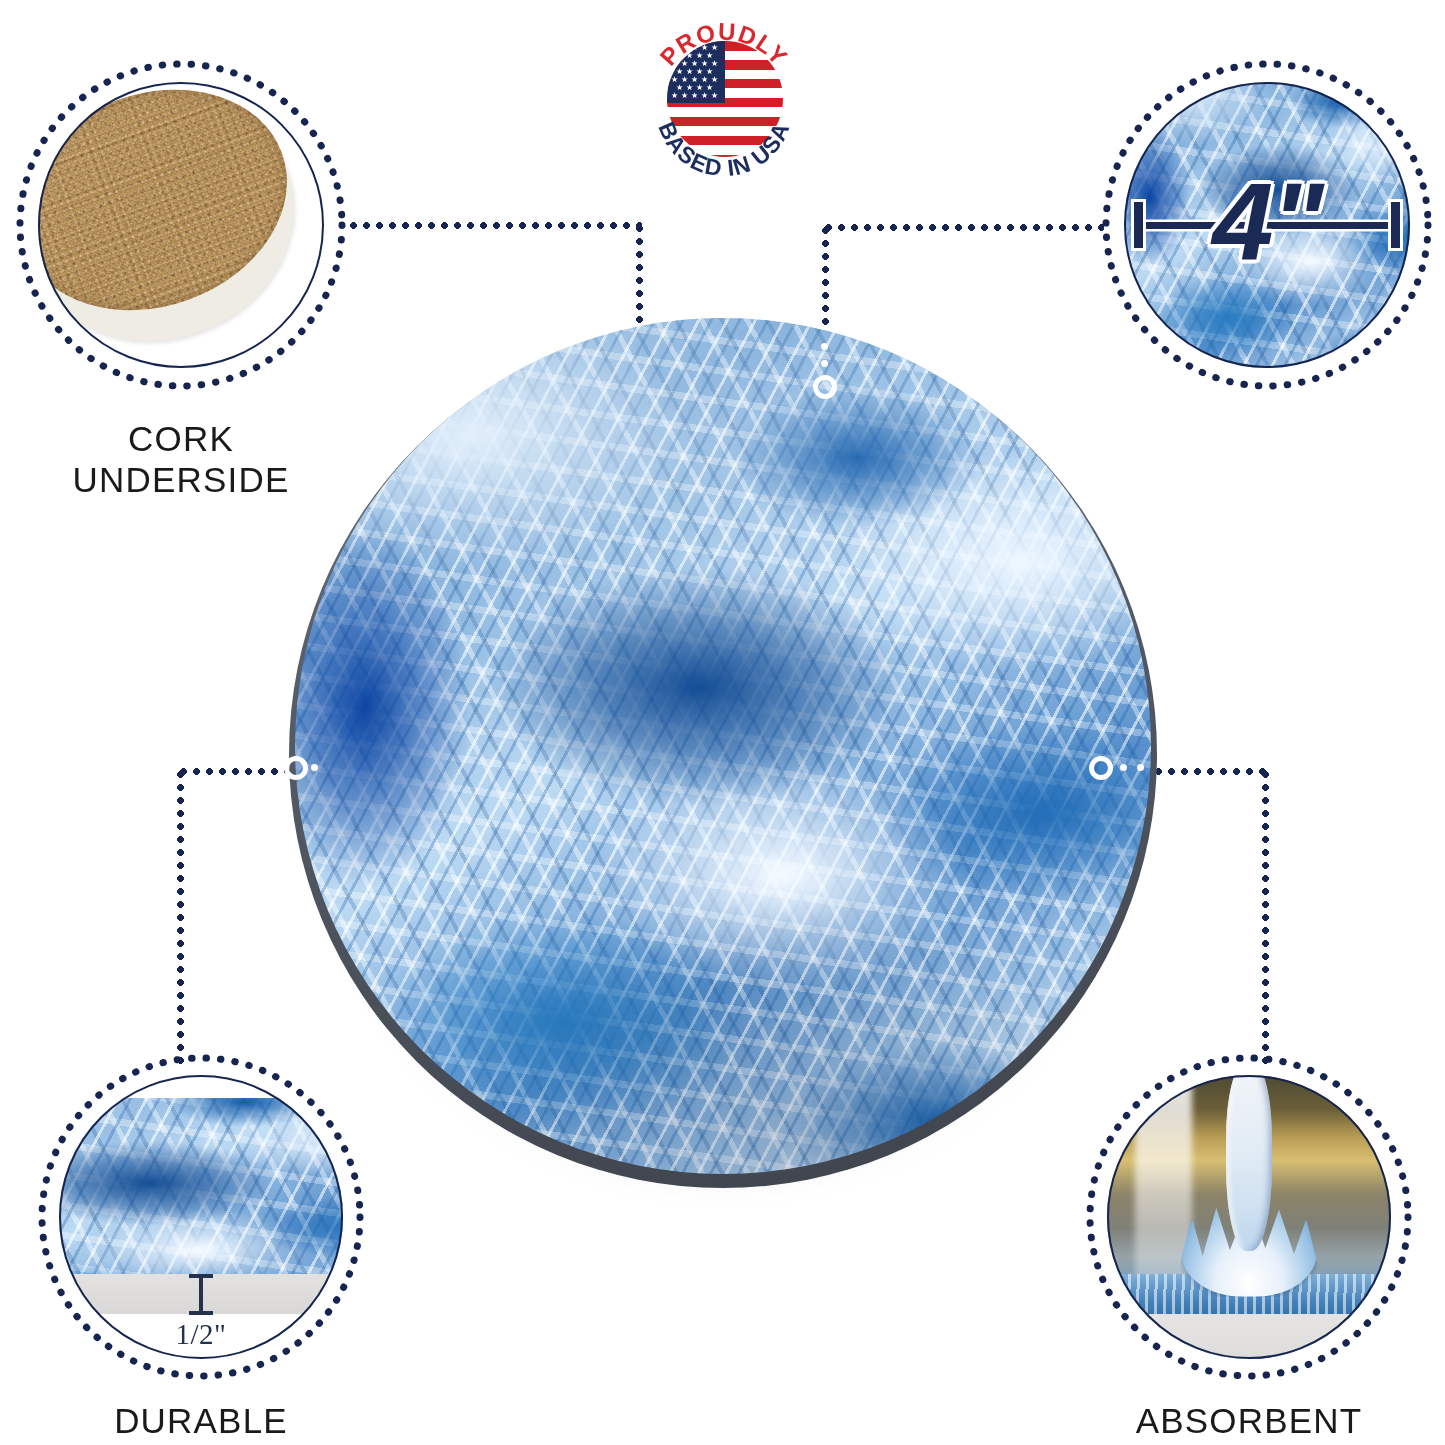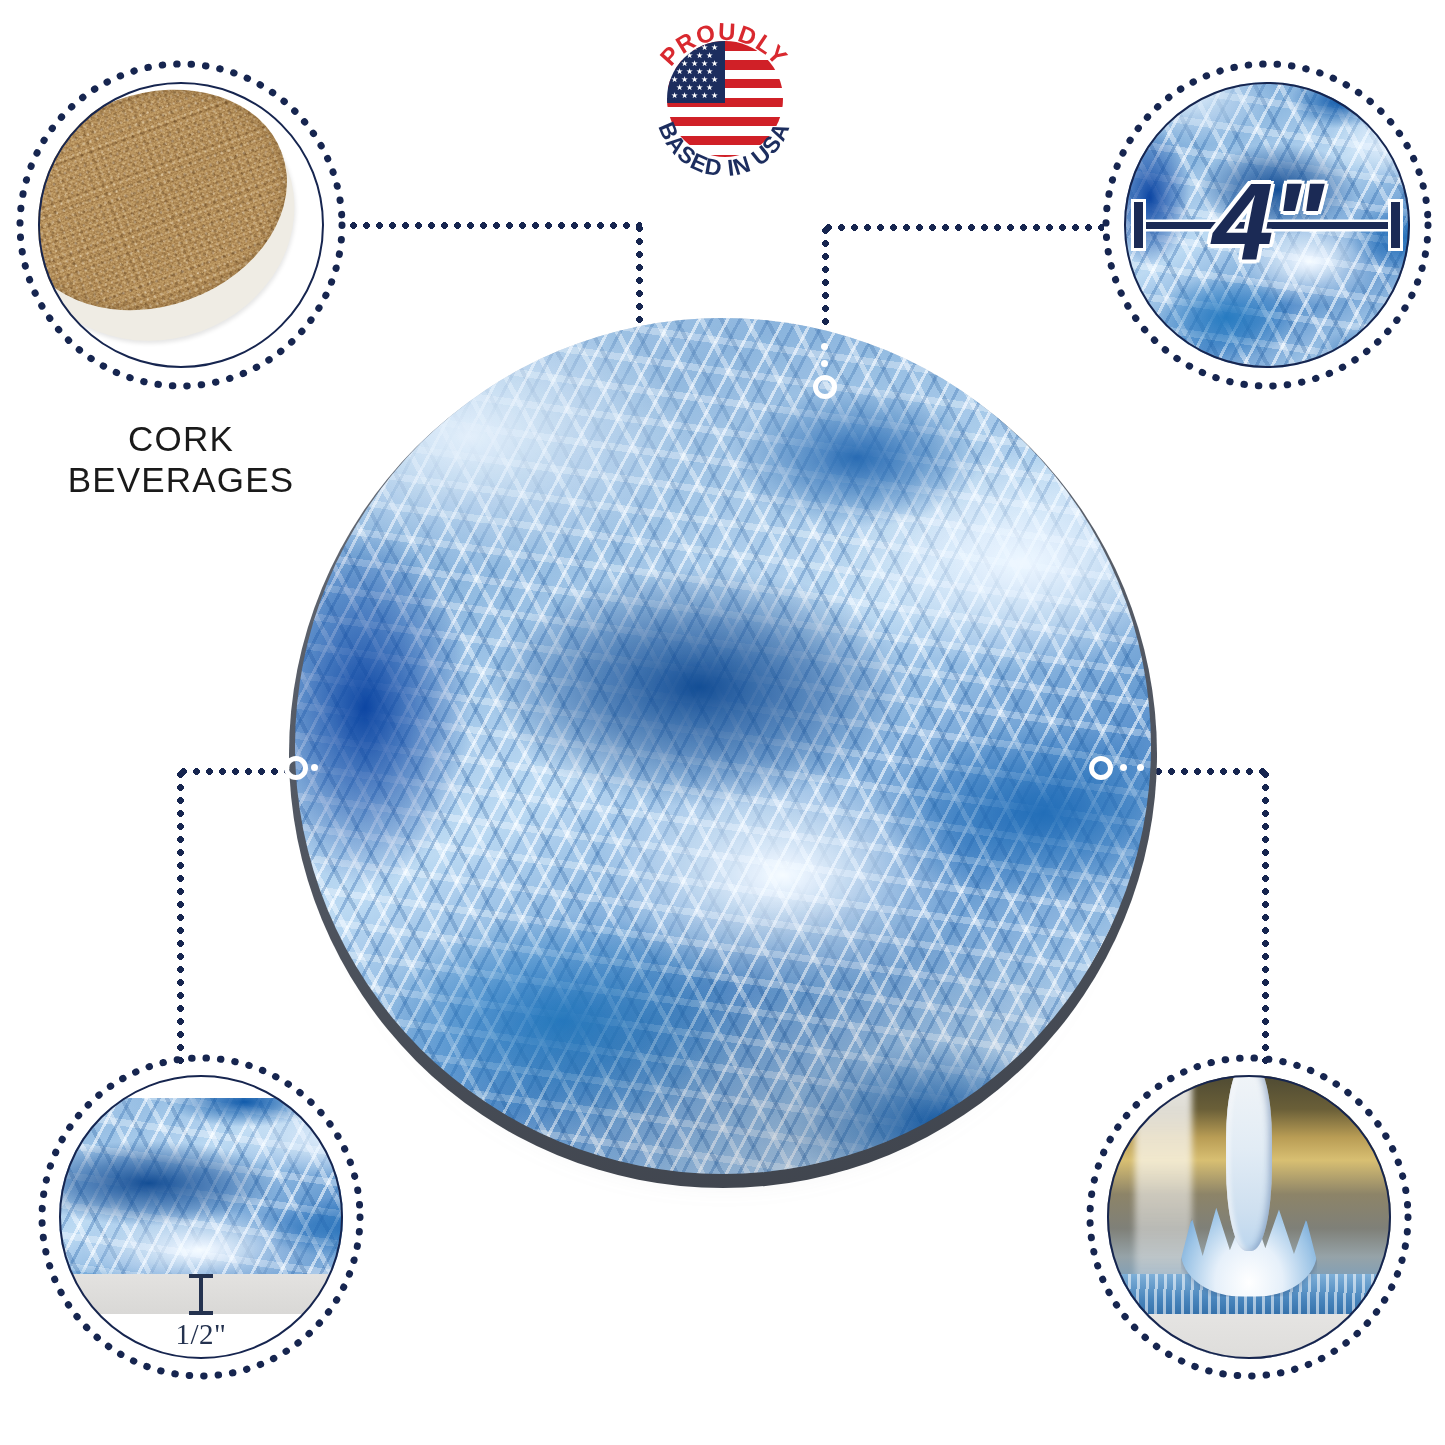--- a/index.html
+++ b/index.html
@@ -456,21 +456,21 @@
     </svg>
     <div class="circle-clip" style="left:24px; top:24px; width:286px; height:286px;">
       <div id="cork-side"></div>
       <div id="cork-disc">
         <div id="cork-top"></div>
       </div>
     </div>
     <div class="circle-outline" style="left:24px; top:24px; width:286px; height:286px;"></div>
   </div>
   <div class="feat-label" style="left:14px; top:418px; width:334px;">CORK
-BEVERAGES</div>
+UNDERSIDE</div>
 
   <div class="feature" style="left:1100px; top:58px; width:334px; height:334px;">
     <svg class="dotted-ring" viewBox="0 0 334 334">
       <circle cx="167" cy="167" r="161" fill="none" stroke="#16254f" stroke-width="7" stroke-linecap="round" stroke-dasharray="0.5 14"></circle>
     </svg>
     <div class="circle-clip" style="left:24px; top:24px; width:286px; height:286px;">
       <div id="fits-marble" class="marble m2"></div>
       <div id="dim-line"></div>
       <div class="dim-cap" id="dim-cap-l"></div>
       <div class="dim-cap" id="dim-cap-r"></div>
@@ -488,29 +488,31 @@
         <div class="marble m3"></div>
       </div>
       <div id="dur-gray-band"></div>
       <div class="ibeam" style="left:50%; margin-left:-2px; top:70%; width:4px; height:14%;"></div>
       <div class="ibeam" style="left:50%; margin-left:-12px; top:70%; width:24px; height:4px;"></div>
       <div class="ibeam" style="left:50%; margin-left:-12px; top:83%; width:24px; height:4px;"></div>
       <div id="dur-measure-text">1/2"</div>
     </div>
     <div class="circle-outline" style="left:23px; top:23px; width:284px; height:284px;"></div>
   </div>
+  <div class="feat-label" style="left:36px; top:1400px; width:330px;">DURABLE</div>
 
   <div class="feature" style="left:1084px; top:1052px; width:330px; height:330px;">
     <svg class="dotted-ring" viewBox="0 0 330 330">
       <circle cx="165" cy="165" r="159" fill="none" stroke="#16254f" stroke-width="7" stroke-linecap="round" stroke-dasharray="0.5 14"></circle>
     </svg>
     <div class="circle-clip" style="left:23px; top:23px; width:284px; height:284px;">
       <div id="abs-scene"></div>
       <div id="abs-glass-hi"></div>
       <div id="abs-pool"></div>
       <div id="abs-crown"></div>
       <div id="abs-pour"></div>
       <div id="abs-gray-band"></div>
     </div>
     <div class="circle-outline" style="left:23px; top:23px; width:284px; height:284px;"></div>
   </div>
+  <div class="feat-label" style="left:1084px; top:1400px; width:330px;">ABSORBENT</div>
 
 </div>
 
 </body></html>

